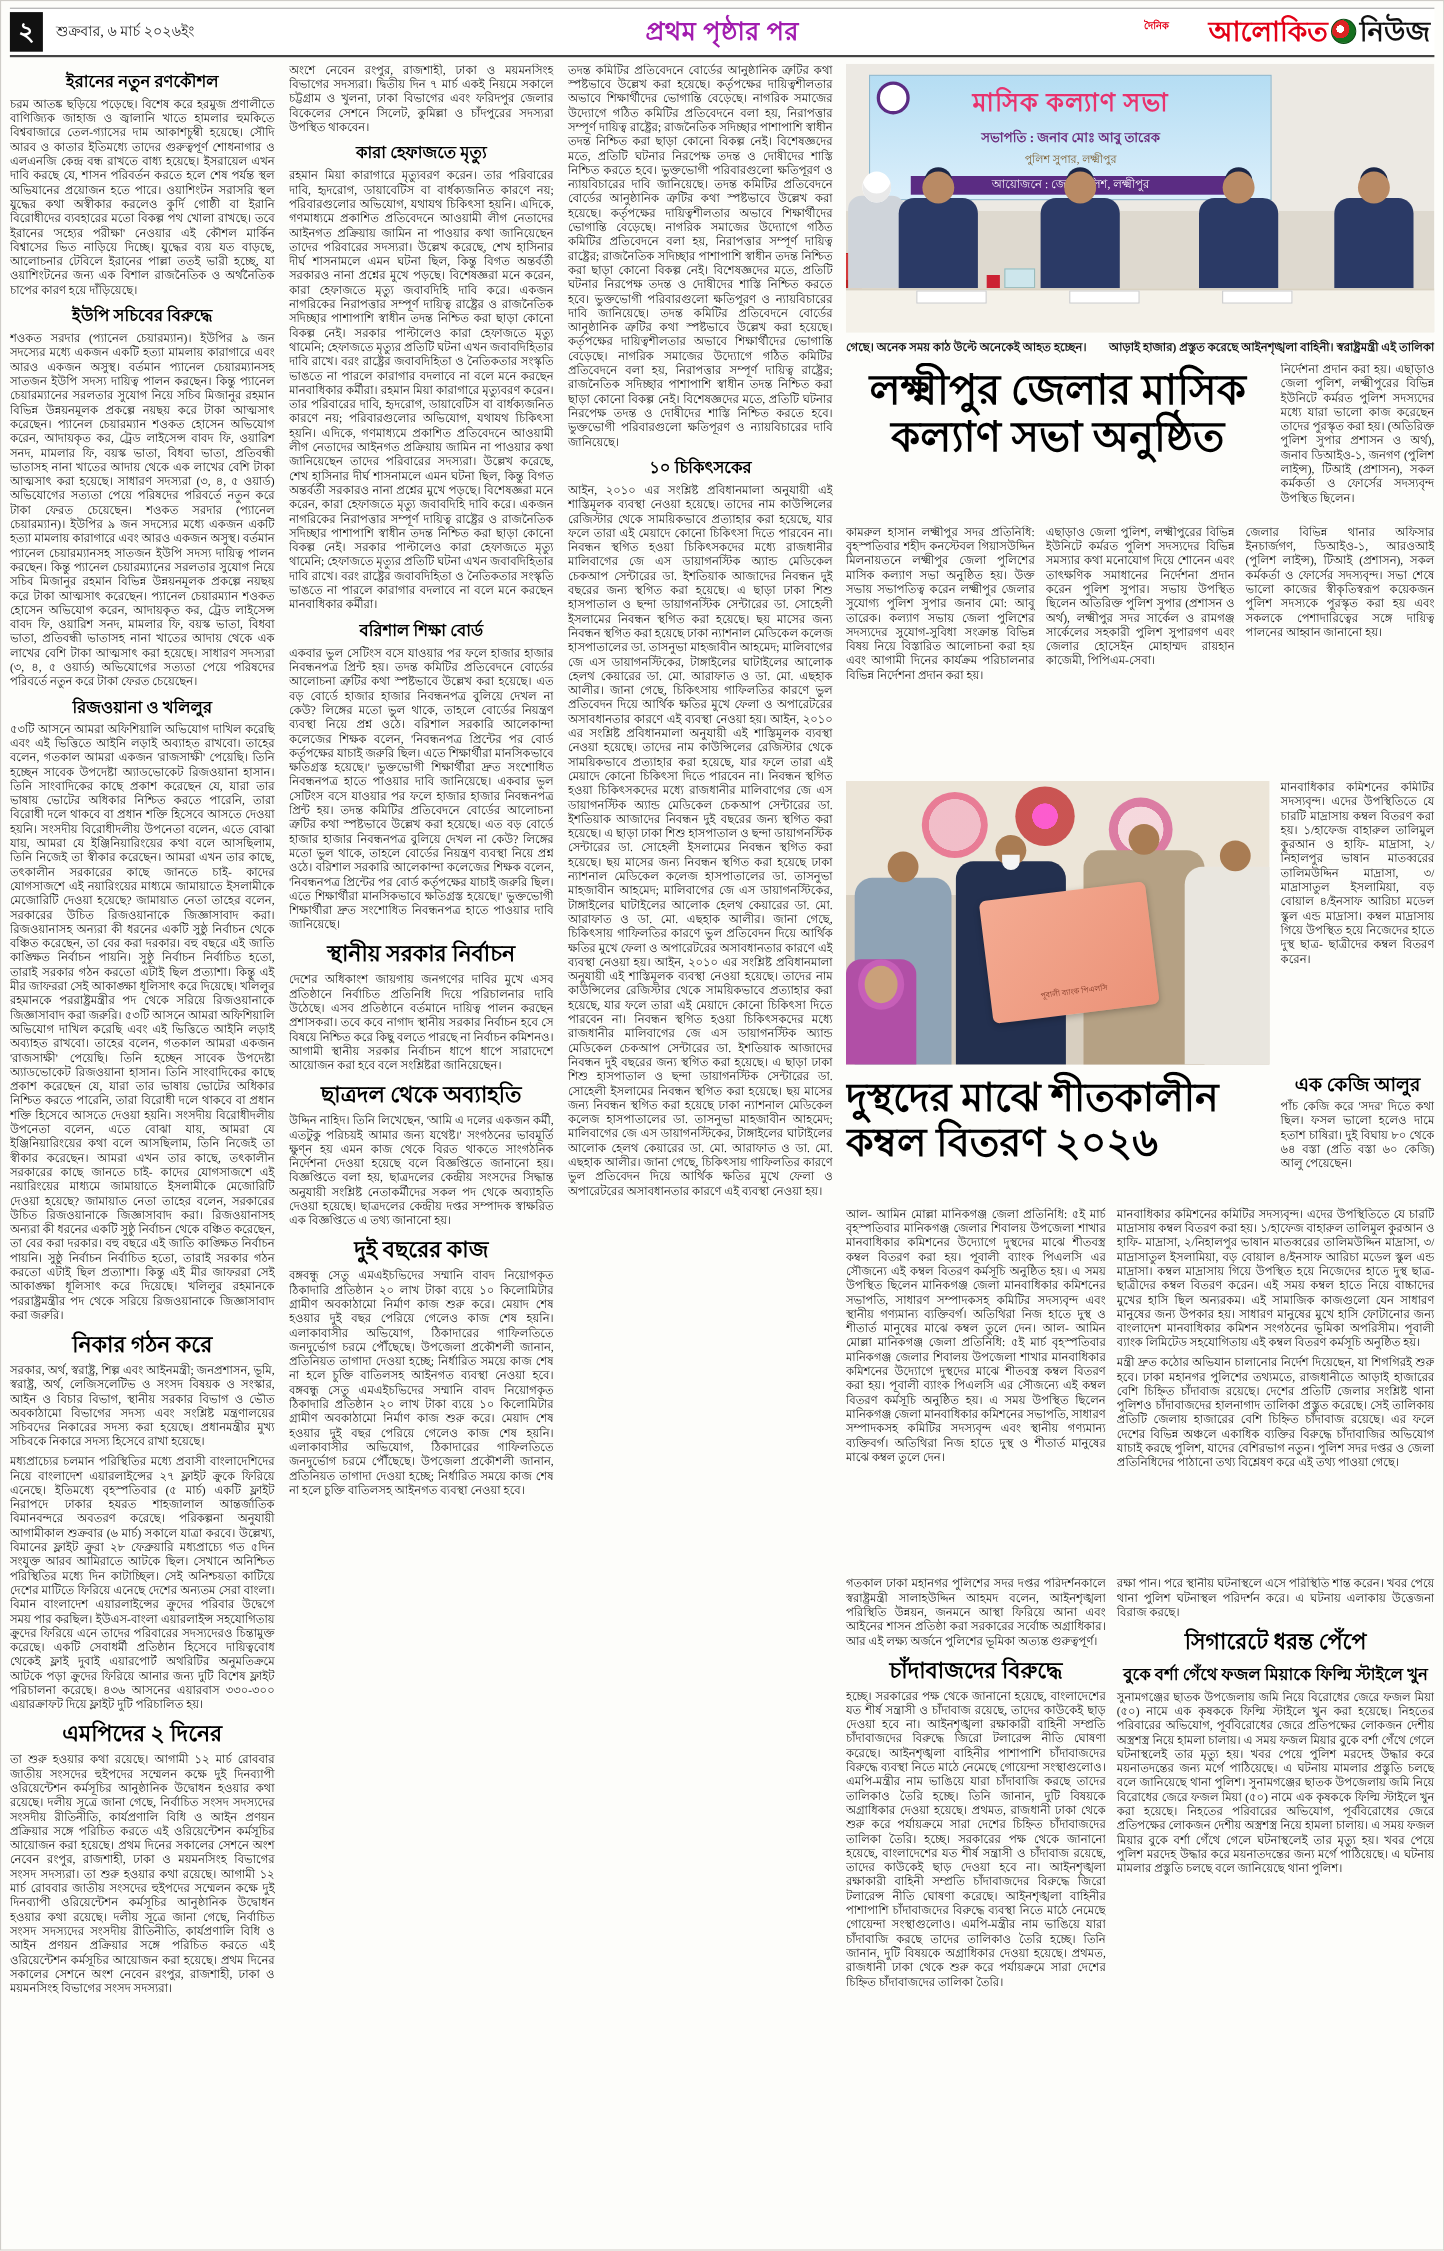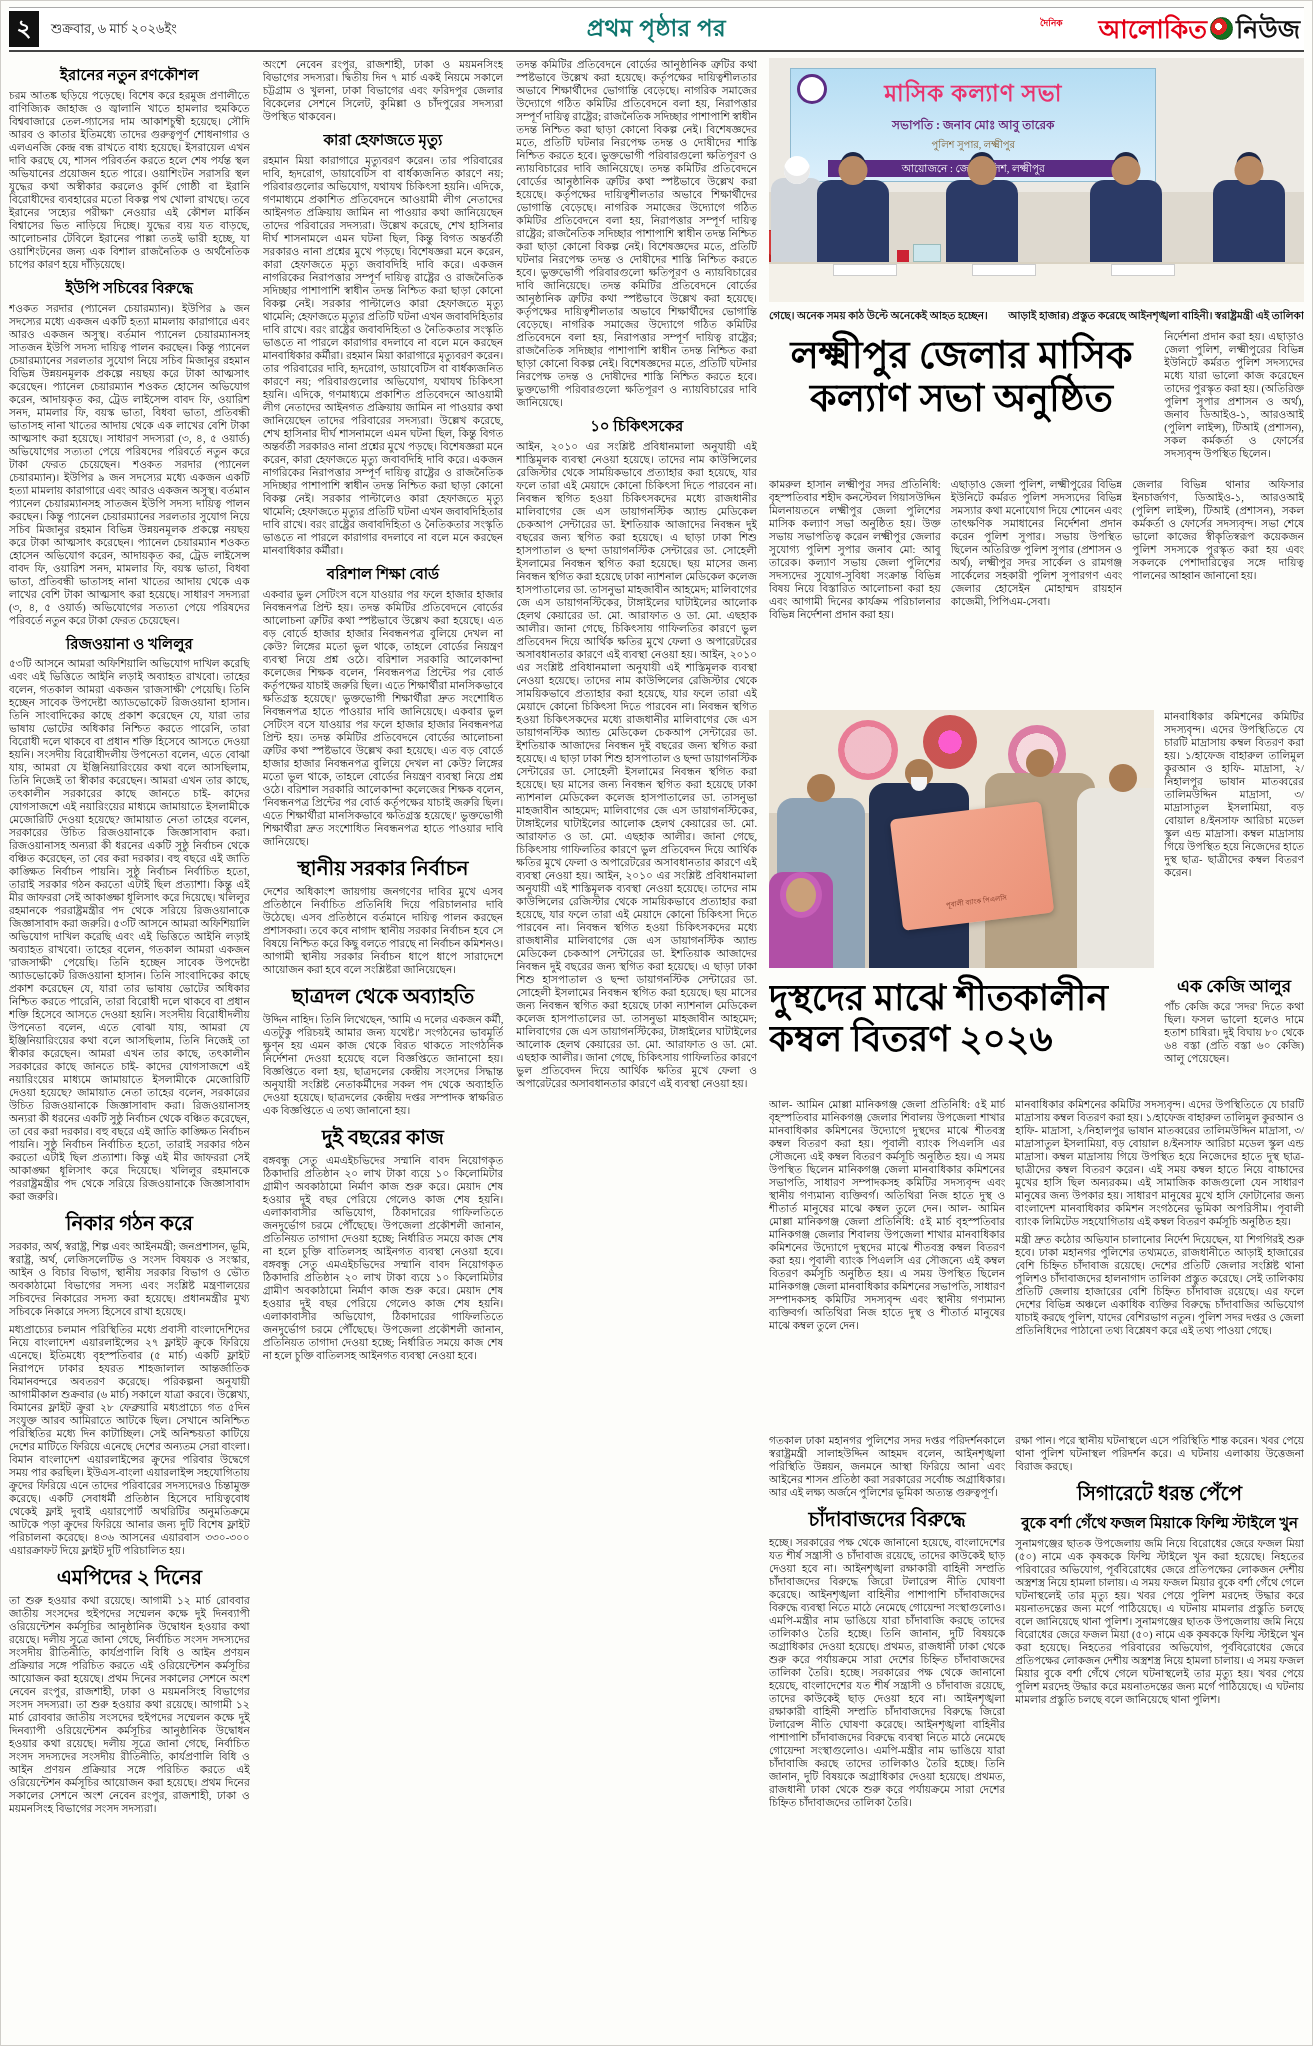--- a/index.html
+++ b/index.html
@@ -1,21 +1,21 @@
 <!DOCTYPE html>
 <html><head>
 <meta charset="utf-8">
 <style>
   html,body{margin:0;padding:0;background:#e9e7e2;font-family:"Liberation Serif",serif;}
   .page{position:relative;width:1313px;height:2046px;background:#fdfdfa;border:1px solid #cfcdc8;box-sizing:border-box;padding:6px 8px;overflow:hidden;}
   
   .hdr{height:42px;display:flex;align-items:center;position:relative;border-top:1px solid #aaa;border-bottom:2px solid #444;background:#fff;}
   .pagenum{width:30px;height:36px;background:#111;color:#fff;font-size:23px;font-weight:bold;display:flex;align-items:center;justify-content:center;}
   .issue-date{font-size:13px;margin-left:12px;color:#222;}
-  .cont-title{position:absolute;left:50%;transform:translateX(-50%);font-size:23px;font-weight:bold;color:#0f766e;letter-spacing:.5px;}
+  .cont-title{position:absolute;left:50%;transform:translateX(-50%);font-size:23px;font-weight:bold;color:#a21caf;letter-spacing:.5px;}
   .brand{margin-left:auto;display:flex;align-items:flex-end;gap:3px;padding-right:4px;}
   .brand-left{display:flex;flex-direction:row;line-height:1;gap:36px;}
   .brand-prefix{color:#e30016;font-size:9px;font-weight:bold;margin-left:2px;}
   .brand-red{color:#e30016;font-size:25px;font-weight:bold;line-height:.9;}
   .brand-dot{width:21px;height:21px;border-radius:50%;background:radial-gradient(circle at 35% 40%,#fff 0 18%,#d22 19% 45%,#15701f 46% 100%);border:1px solid #0c4a14;margin-bottom:2px;}
   .brand-black{color:#111;font-size:25px;font-weight:bold;line-height:.9;}
   
   .main{display:flex;gap:12px;margin-top:6px;height:1984px;}
   .left{width:748px;display:flex;gap:13px;}
   .ncol{flex:1;overflow:hidden;height:100%;}
@@ -160,21 +160,21 @@
       <div class="caption-row">
         <span>গেছে। অনেক সময় কাঠ উল্টে অনেকেই আহত হচ্ছেন।</span>
         <span>আড়াই হাজার) প্রস্তুত করেছে আইনশৃঙ্খলা বাহিনী। স্বরাষ্ট্রমন্ত্রী এই তালিকা</span>
       </div>
 
       <div class="row-a row-hl1">
         <div class="main-col">
           <h1 class="headline-xl">লক্ষ্মীপুর জেলার মাসিক কল্যাণ সভা অনুষ্ঠিত</h1>
         </div>
         <div class="side-col">
-          <p class="body-text">নির্দেশনা প্রদান করা হয়। এছাড়াও জেলা পুলিশ, লক্ষ্মীপুরের বিভিন্ন ইউনিটে কর্মরত পুলিশ সদস্যদের মধ্যে যারা ভালো কাজ করেছেন তাদের পুরস্কৃত করা হয়। (অতিরিক্ত পুলিশ সুপার প্রশাসন ও অর্থ), জনাব ডিআইও-১, আরওআই (পুলিশ লাইন্স), টিআই (প্রশাসন), সকল কর্মকর্তা ও ফোর্সের সদস্যবৃন্দ উপস্থিত ছিলেন।</p>
+          <p class="body-text">নির্দেশনা প্রদান করা হয়। এছাড়াও জেলা পুলিশ, লক্ষ্মীপুরের বিভিন্ন ইউনিটে কর্মরত পুলিশ সদস্যদের মধ্যে যারা ভালো কাজ করেছেন তাদের পুরস্কৃত করা হয়। (অতিরিক্ত পুলিশ সুপার প্রশাসন ও অর্থ), জনাব ডিআইও-১, জনগণ (পুলিশ লাইন্স), টিআই (প্রশাসন), সকল কর্মকর্তা ও ফোর্সের সদস্যবৃন্দ উপস্থিত ছিলেন।</p>
         </div>
       </div>
 
       <div class="article1-cols">
         <div class="acol">
             <p class="body-text">কামরুল হাসান লক্ষ্মীপুর সদর প্রতিনিধি: বৃহস্পতিবার শহীদ কনস্টেবল গিয়াসউদ্দিন মিলনায়তনে লক্ষ্মীপুর জেলা পুলিশের মাসিক কল্যাণ সভা অনুষ্ঠিত হয়। উক্ত সভায় সভাপতিত্ব করেন লক্ষ্মীপুর জেলার সুযোগ্য পুলিশ সুপার জনাব মো: আবু তারেক। কল্যাণ সভায় জেলা পুলিশের সদস্যদের সুযোগ-সুবিধা সংক্রান্ত বিভিন্ন বিষয় নিয়ে বিস্তারিত আলোচনা করা হয় এবং আগামী দিনের কার্যক্রম পরিচালনার বিভিন্ন নির্দেশনা প্রদান করা হয়।</p>
           </div>
         <div class="acol">
             <p class="body-text">এছাড়াও জেলা পুলিশ, লক্ষ্মীপুরের বিভিন্ন ইউনিটে কর্মরত পুলিশ সদস্যদের বিভিন্ন সমস্যার কথা মনোযোগ দিয়ে শোনেন এবং তাৎক্ষণিক সমাধানের নির্দেশনা প্রদান করেন পুলিশ সুপার। সভায় উপস্থিত ছিলেন অতিরিক্ত পুলিশ সুপার (প্রশাসন ও অর্থ), লক্ষ্মীপুর সদর সার্কেল ও রামগঞ্জ সার্কেলের সহকারী পুলিশ সুপারগণ এবং জেলার হোসেইন মোহাম্মদ রায়হান কাজেমী, পিপিএম-সেবা।</p>
           </div>

